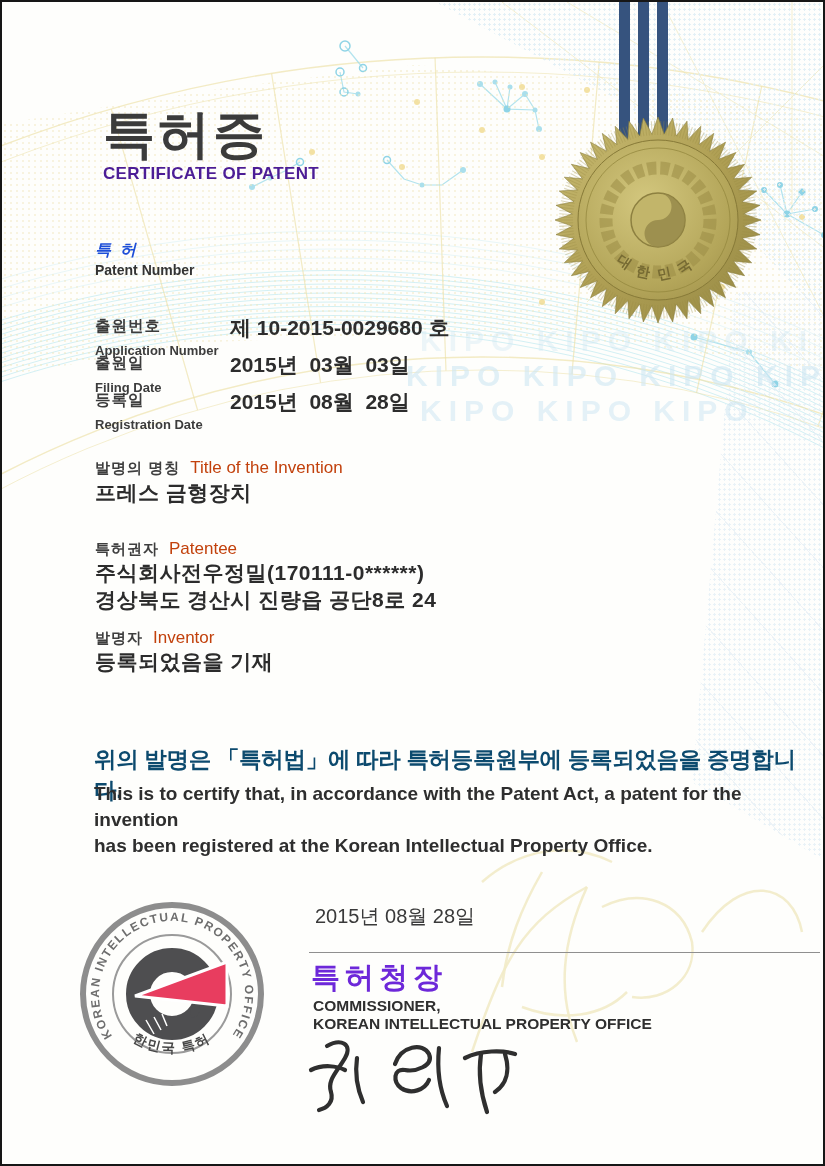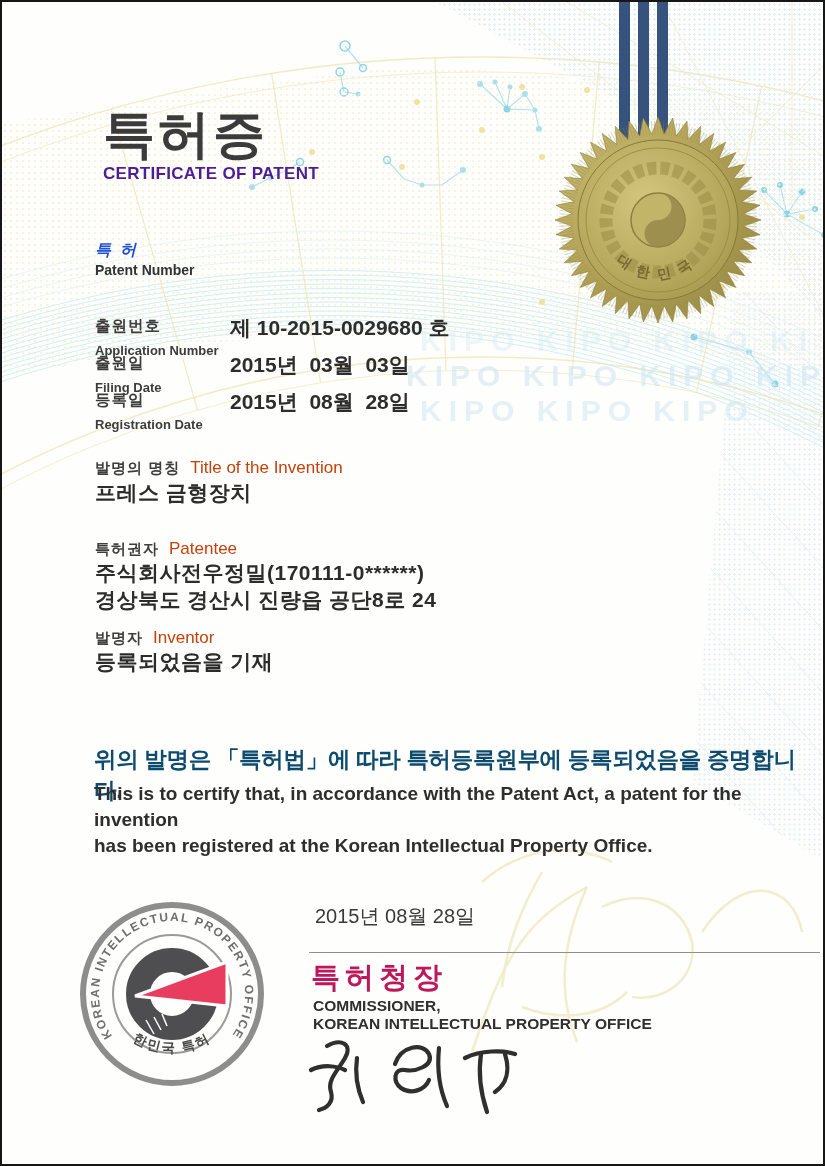--- a/index.html
+++ b/index.html
@@ -56,21 +56,21 @@
   .val{white-space:pre;font-weight:bold;color:#2d2d2d;}
   .val-lg{font-size:27px;}
   .val-md{font-size:21px;}
   .sec-label{font-size:15px;font-weight:bold;color:#3e3e3e;letter-spacing:1px;}
   .sec-label .en{font-size:17px;font-weight:normal;color:#c2410c;margin-left:10px;letter-spacing:0;}
   .sec-value{font-size:21px;font-weight:bold;color:#2c2c2c;letter-spacing:.5px;text-align:right;}
   .stmt-ko{font-size:22.5px;font-weight:bold;color:#0c4a6e;letter-spacing:-0.3px;}
   .stmt-en{font-size:19px;color:#2e2e2e;line-height:26px;font-weight:bold;}
   .issue-date{font-size:20px;color:#3a3a3a;}
   .divider{position:absolute;left:307px;top:950px;width:511px;height:1px;background:#8f8f8f;z-index:3;}
-  .comm-ko{font-size:29px;font-weight:bold;color:#be185d;letter-spacing:5px;}
+  .comm-ko{font-size:29px;font-weight:bold;color:#6d28d9;letter-spacing:5px;}
   .comm-en{font-size:15.5px;font-weight:bold;color:#2f2f2f;line-height:18px;}
   .stamp{position:absolute;left:74px;top:896px;z-index:3;}
   .sig{position:absolute;left:295px;top:1028px;z-index:3;}
 </style>
 </head>
 <body>
 
 <div class="page">
 
   <svg class="bg-svg" width="825" height="1166">

